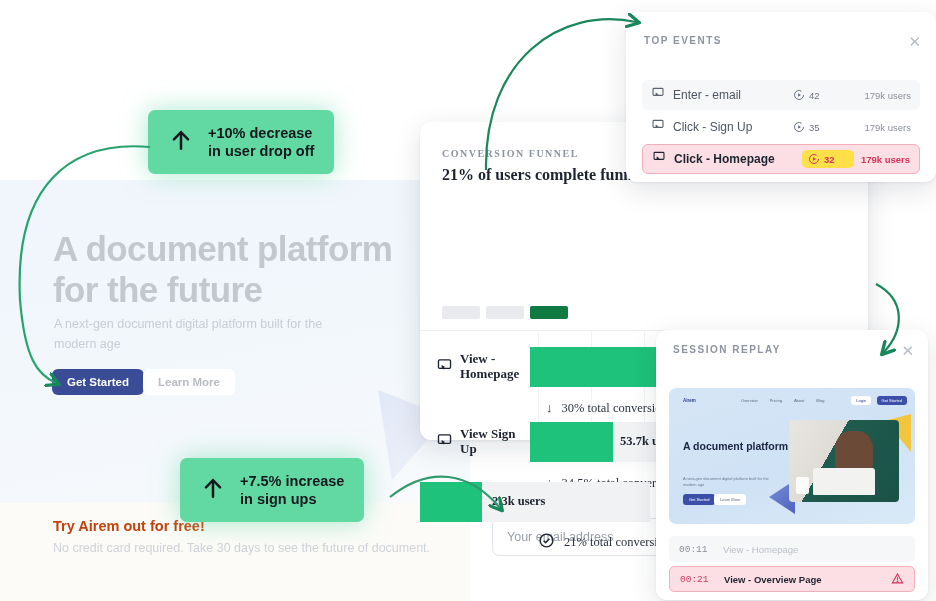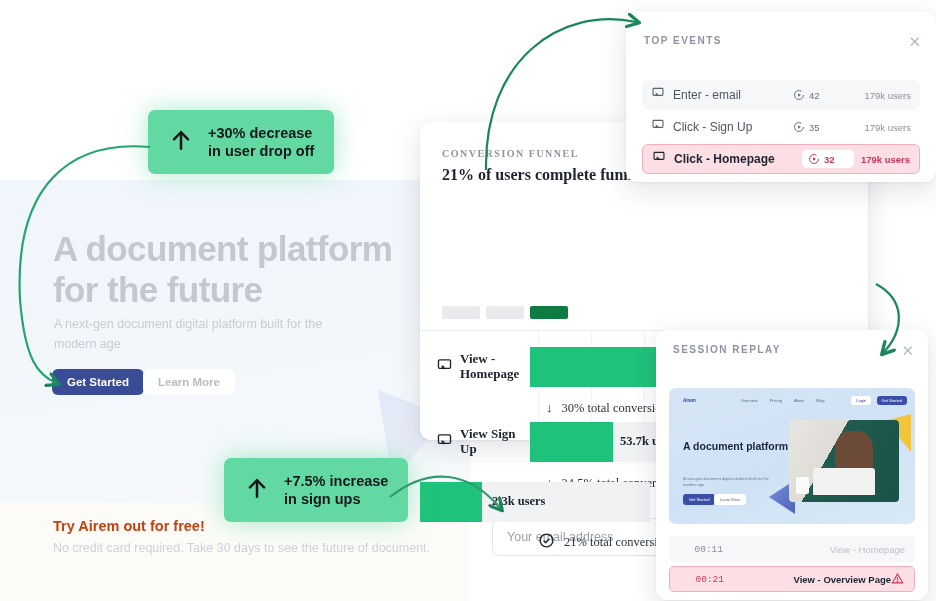--- a/index.html
+++ b/index.html
@@ -89,21 +89,21 @@
   }
   .ev-row.alt { background: #f6f7f9; }
   .ev-row.flag { background: #fbdfe4; border: 1px solid #f4aebb; }
   .ev-name { font-size: 12px; color: #4d5562; margin-left: 8px; flex: 1; }
   .ev-row.flag .ev-name { color: #1d2430; font-weight: 700; }
   .ev-count {
     display: flex; align-items: center; gap: 4px;
     font-size: 9.5px; color: #6a7280; width: 62px;
   }
   .ev-row.flag .ev-count { color: #d4335a; font-weight: 700;
-    background:#ffffff; border-radius: 5px; padding: 3px 6px; width: 52px; }
+    background:#fde047; border-radius: 5px; padding: 3px 6px; width: 52px; }
   .ev-users { font-size: 9.5px; color: #8a9099; text-align: right; width: 56px; }
   .ev-row.flag .ev-users { color: #d4335a; font-weight: 700; }
 
   
   #funnel { left: 420px; top: 122px; width: 448px; height: 318px; font-family: Liberation Serif, serif; }
   #funnel .eyebrow { position: absolute; left: 22px; top: 26px; }
   #funnel .card-title { position: absolute; left: 22px; top: 44px; }
   .seg-bar { position: absolute; left: 22px; top: 184px; display: flex; gap: 6px; }
   .seg { width: 38px; height: 13px; border-radius: 2px; }
   .funnel-div { position: absolute; left: 0; right: 0; top: 208px; height: 1px; background: #ecedf0; }
@@ -152,39 +152,39 @@
     background: linear-gradient(120deg, #e8e6e2 0%, #dfdcd6 38%, #1f5b4e 38%, #1a5246 100%);
   }
   .shot-person { position: absolute; left: 42%; top: 14%; width: 34%; height: 55%; border-radius: 40% 40% 30% 30%; background: #6b4a38; }
   .shot-laptop { position: absolute; left: 22%; bottom: 8%; width: 56%; height: 34%; background: #f2f2f0; border-radius: 3px 3px 1px 1px; }
   .shot-cup { position: absolute; left: 6%; bottom: 10%; width: 12%; height: 20%; background: #fbfbf9; border-radius: 2px; }
   .shot-tri-y { position: absolute; right: 4px; top: 26px; width: 26px; height: 38px; background: #f2c53d; clip-path: polygon(100% 0, 100% 100%, 0 18%); }
   .shot-tri-b { position: absolute; left: 100px; top: 92px; width: 26px; height: 34px; background: linear-gradient(135deg,#7c8fd8,#4a63bd); clip-path: polygon(0 50%, 100% 0, 100% 100%); }
 
   .tl-row {
     position: absolute; left: 13px; width: 246px; height: 26px;
-    display: flex; align-items: center; border-radius: 5px; padding: 0 10px; text-align: right;
+    display: flex; align-items: center; border-radius: 5px; padding: 0 10px;
   }
   .tl-row.alt { background: #f6f7f9; }
   .tl-row.flag { background: #fbdfe4; border: 1px solid #f4aebb; }
   .tl-time { font-family: "Liberation Mono", monospace; font-size: 9.5px; color: #8a9099; width: 44px; }
   .tl-row.flag .tl-time { color: #c7405f; }
   .tl-name { font-size: 9.5px; color: #bcc1c8; flex: 1; }
   .tl-row.flag .tl-name { color: #1d2430; font-weight: 700; }
   .tl-warn { color: #d4335a; font-size: 11px; }
 
   
   .callout {
     position: absolute; display: flex; align-items: center; gap: 14px;
     background: #62d9a2; border-radius: 7px; padding: 14px 20px;
     box-shadow: 0 0 26px rgba(98,217,162,.55);
   }
   .callout .txt { font-size: 14.5px; font-weight: 700; color: #14181d; line-height: 1.25; }
   #callout-drop { left: 148px; top: 110px; }
-  #callout-signup { left: 180px; top: 458px; margin-left: 44px; }
+  #callout-signup { left: 180px; top: 458px; }
 
   
   #arrows { position: absolute; left: 0; top: 0; width: 936px; height: 601px; pointer-events: none; }
 </style>
 </head>
 <body>
 
 <div id="stage">
 
   <div class="bg-page"></div>
@@ -400,21 +400,21 @@
   </div>
 
   <div class="callout" id="callout-drop">
     <span>
       <svg width="26" height="30" viewBox="0 0 24 24" fill="none" stroke="#14181d" stroke-width="2.3" stroke-linecap="round">
         <path d="M12 20V5"></path>
           <path d="M5.5 11.5L12 4.8l6.5 6.7"></path>
       </svg>
     </span>
     <span class="txt">
-      <span>+30% decrease</span><br>
+      <span>+10% decrease</span><br>
       <span>in user drop off</span>
     </span>
   </div>
 
   <div class="callout" id="callout-signup">
     <span>
       <svg width="26" height="30" viewBox="0 0 24 24" fill="none" stroke="#14181d" stroke-width="2.3" stroke-linecap="round">
         <path d="M12 20V5"></path>
           <path d="M5.5 11.5L12 4.8l6.5 6.7"></path>
       </svg>

